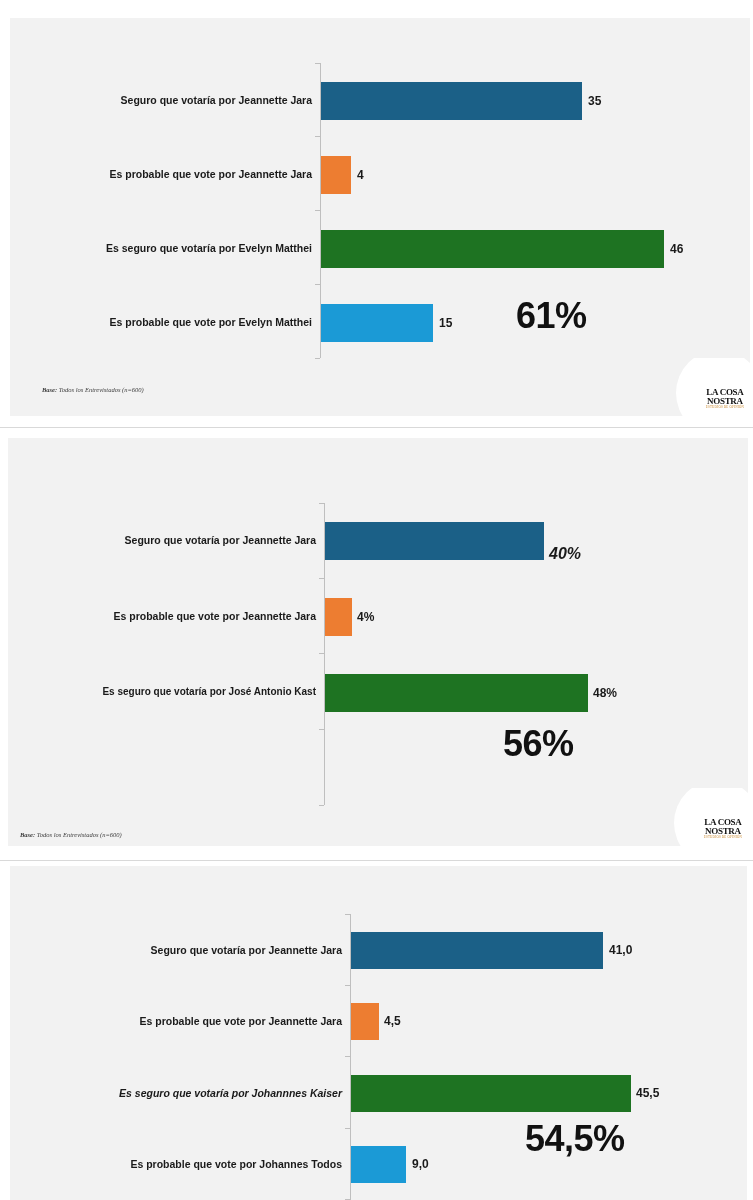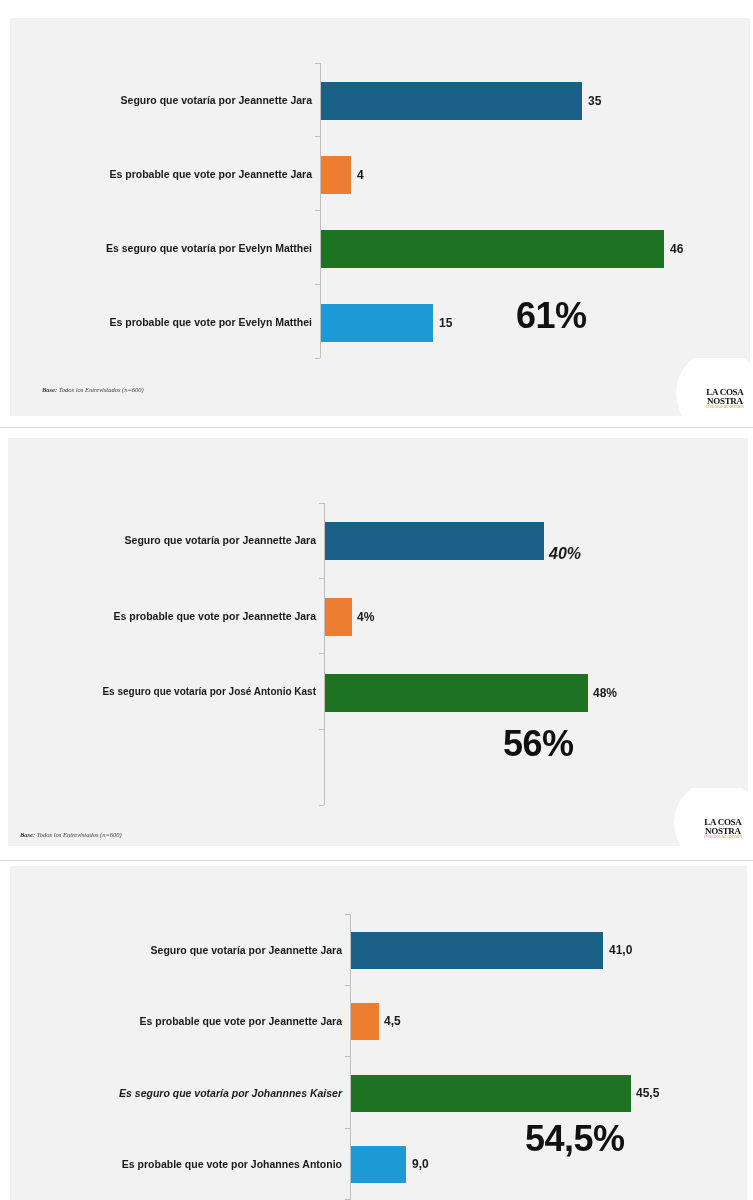--- a/index.html
+++ b/index.html
@@ -273,21 +273,21 @@
         <div class="val-label" style="left:374px; top:12px; font-size:12px;">4,5</div>
       </div>
 
       <div class="row" style="top:209px; height:37px;">
         <div class="cat-label" style="left:45px; top:13px; width:287px; font-size:10.5px;font-style:italic;">Es seguro que votaría por Johannnes Kaiser</div>
         <div class="bar c-green" style="left:341px; width:280px;"></div>
         <div class="val-label" style="left:626px; top:12px; font-size:12px;">45,5</div>
       </div>
 
       <div class="row" style="top:280px; height:37px;">
-        <div class="cat-label" style="left:45px; top:13px; width:287px; font-size:10.5px;">Es probable que vote por Johannes Antonio</div>
+        <div class="cat-label" style="left:45px; top:13px; width:287px; font-size:10.5px;">Es probable que vote por Johannes Todos</div>
         <div class="bar c-cyan" style="left:341px; width:55px;"></div>
         <div class="val-label" style="left:402px; top:12px; font-size:12px;">9,0</div>
       </div>
 
       <div class="callout" style="left:515px; top:255px; font-size:36px;">54,5%</div>
 
     </div>
   </div>
 
   <div class="edge-strip"></div>

